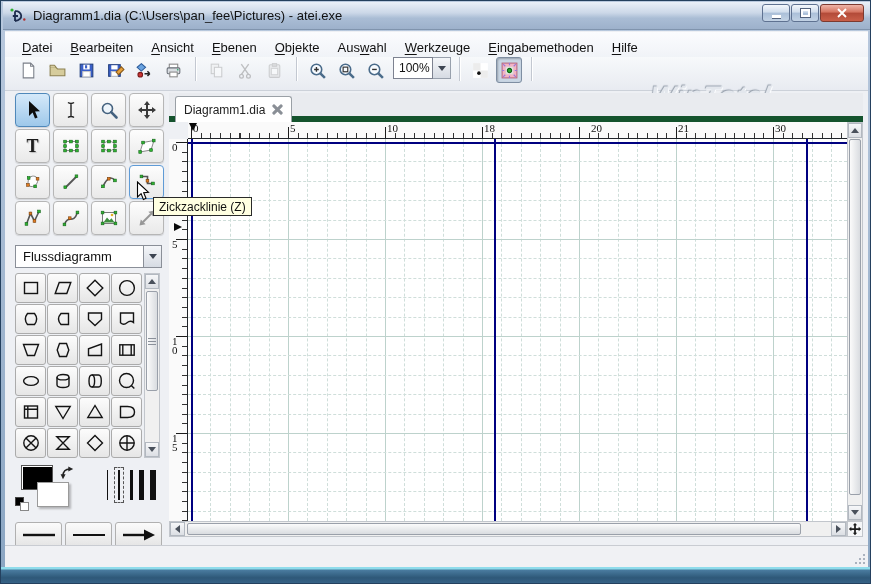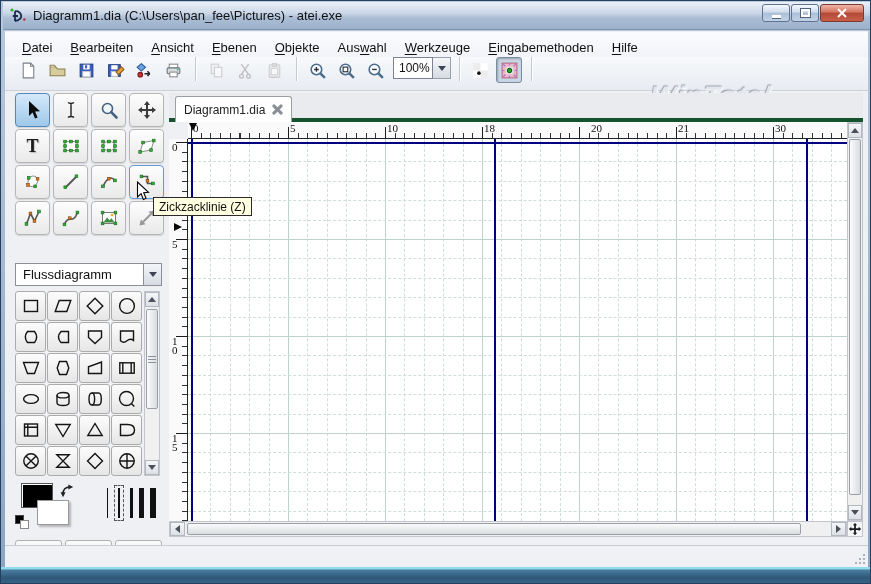--- a/index.html
+++ b/index.html
@@ -48,21 +48,21 @@
   .toolbox{position:absolute;left:10px;top:62px;width:150px;height:482px;}
   .tool-grid{display:grid;grid-template-columns:repeat(4,35px);grid-auto-rows:34px;gap:2px 3px;}
   .tool-btn{border:1px solid #b6b6b6;border-radius:4px;background:linear-gradient(180deg,#fdfdfd,#e9e9e9);
     display:flex;align-items:center;justify-content:center;box-shadow:0 1px 1px rgba(0,0,0,.12);}
   .tool-btn svg{width:22px;height:22px;}
   .tool-btn.active{background:linear-gradient(180deg,#d5e9fa,#9ec8ea);border:1px solid #4f88ba;}
   .tool-btn.hovered{border:1px solid #5f9bd6;}
   .tool-T{font-family:"Liberation Serif",serif;font-weight:bold;font-size:18px;color:#1c1c1c;text-shadow:1px 1px 1px #bbb;}
   .hg{fill:#2eb42e;stroke:#14641c;stroke-width:.6;}
   .ho{fill:#e07a1e;stroke:#7a420e;stroke-width:.6;}
-  .sheet-combo{display:flex;margin-top:28px;}
+  .sheet-combo{display:flex;margin-top:10px;}
   .sheet-field{width:129px;height:23px;background:#fff;border:1px solid #8a8f98;font-size:13px;color:#111;
     display:flex;align-items:center;padding-left:7px;}
   .sheet-btn{width:18px;height:23px;border:1px solid #8a8f98;border-left:none;
     background:linear-gradient(180deg,#f4f6f9,#d6dbe3);display:flex;align-items:center;justify-content:center;}
   .shape-wrap{display:flex;margin-top:5px;}
   .shape-grid{display:grid;grid-template-columns:repeat(4,31px);grid-auto-rows:30px;gap:1px;width:127px;}
   .shape-btn{border:1px solid #ababab;border-radius:3px;background:linear-gradient(180deg,#fcfcfc,#e6e6e6);
     display:flex;align-items:center;justify-content:center;}
   .shape-btn svg{width:20px;height:20px;}
   .shape-btn svg *{fill:none;stroke:#141414;stroke-width:1.4;}
@@ -88,21 +88,21 @@
   .mini-sw .b{position:absolute;left:0;top:0;width:9px;height:9px;background:#000;border:1px solid #444;}
   .mini-sw .w{position:absolute;left:5px;top:5px;width:9px;height:9px;background:#fff;border:1px solid #888;}
   .lw-sel{position:absolute;left:92px;top:2px;display:flex;align-items:center;gap:6px;height:36px;}
   .lw{background:#111;height:30px;}
   .lw-box{border:1px dashed #555;padding:2px 3px;display:flex;align-items:center;height:36px;}
   .arrow-row{display:flex;gap:3px;margin-top:9px;}
   .ar-btn{width:47px;height:26px;border:1px solid #b0b0b0;border-radius:3px;
     background:linear-gradient(180deg,#fbfbfb,#e4e4e4);display:flex;align-items:center;justify-content:center;}
   
   .main{position:absolute;left:164px;top:62px;width:694px;height:444px;}
-  .tabrow{position:absolute;left:0;top:0;width:100%;height:29px;background:#e9ebef;border-bottom:4px solid #14532d;}
+  .tabrow{position:absolute;left:0;top:0;width:100%;height:29px;background:#e9ebef;border-bottom:6px solid #14532d;}
   .tab{position:absolute;left:6px;top:3px;height:26px;background:#fff;border:1px solid #9aa0a6;border-bottom:none;
     border-radius:3px 3px 0 0;display:flex;align-items:center;padding:0 8px;gap:7px;}
   .tab-label{font-size:12px;color:#222;}
   .tab-close{position:relative;width:11px;height:11px;}
   .tab-close i,.xg i{position:absolute;left:-1px;top:4px;width:13px;height:3px;background:#8a8f96;border-radius:1px;}
   .tab-close i:first-child{transform:rotate(45deg);}
   .tab-close i:last-child{transform:rotate(-45deg);}
   .rulerrow{position:absolute;left:0;top:29px;width:678px;height:17px;}
   .ruler-corner{position:absolute;left:0;top:0;width:19px;height:17px;background:#eef0f4;}
   .h-ruler{position:absolute;left:19px;top:0;width:659px;height:17px;background:#fafafa;border-bottom:1px solid #20242a;

